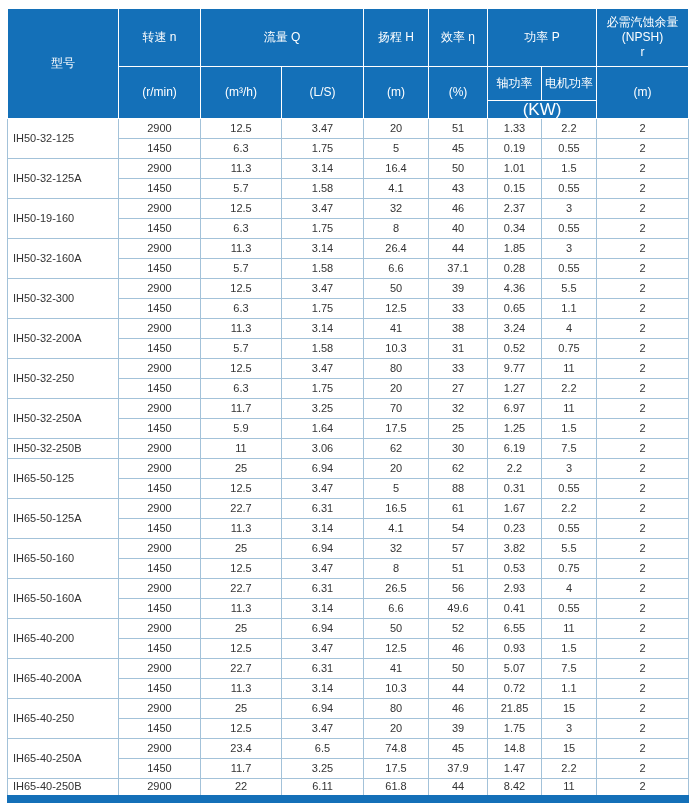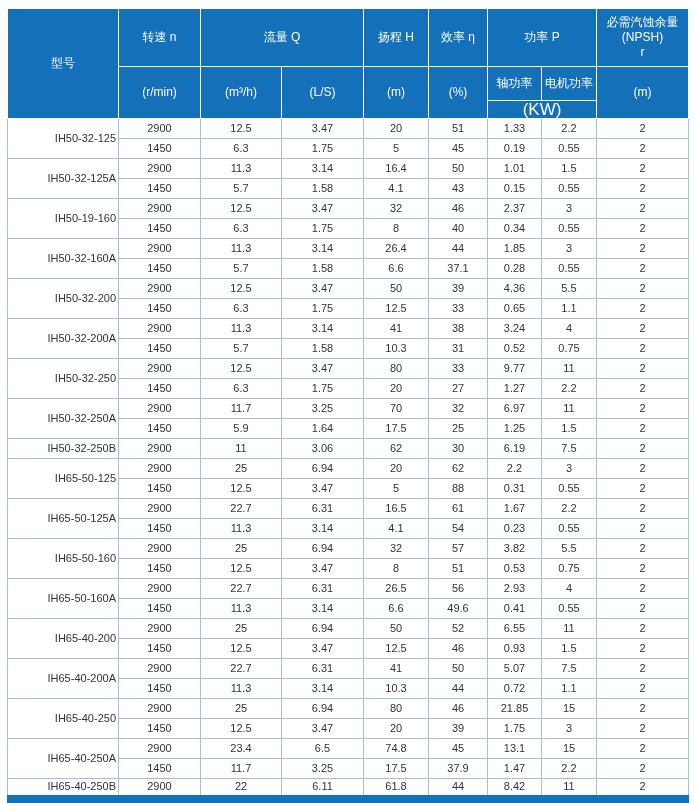--- a/index.html
+++ b/index.html
@@ -52,21 +52,21 @@
     font-size: 11px;
     text-align: center;
     vertical-align: middle;
     height: 20px;
     padding: 0 2px;
     line-height: 1;
     overflow: hidden;
     white-space: nowrap;
   }
   tbody td.model-cell {
-    text-align: right;
+    text-align: left;
     padding-left: 5px;
   }
 </style>
 </head>
 <body>
 
 <div class="page">
   <table class="spec-table">
     <colgroup>
       <col style="width:111px">
@@ -186,21 +186,21 @@
           <td>1450</td>
           <td>5.7</td>
           <td>1.58</td>
           <td>6.6</td>
           <td>37.1</td>
           <td>0.28</td>
           <td>0.55</td>
           <td>2</td>
         </tr>
         <tr>
-          <td rowspan="2" class="model-cell">IH50-32-200</td>
+          <td rowspan="2" class="model-cell">IH50-32-300</td>
           <td>2900</td>
           <td>12.5</td>
           <td>3.47</td>
           <td>50</td>
           <td>39</td>
           <td>4.36</td>
           <td>5.5</td>
           <td>2</td>
         </tr>
         <tr>
@@ -434,21 +434,21 @@
           <td>3</td>
           <td>2</td>
         </tr>
         <tr>
           <td rowspan="2" class="model-cell">IH65-40-250A</td>
           <td>2900</td>
           <td>23.4</td>
           <td>6.5</td>
           <td>74.8</td>
           <td>45</td>
-          <td>13.1</td>
+          <td>14.8</td>
           <td>15</td>
           <td>2</td>
         </tr>
         <tr>
           <td>1450</td>
           <td>11.7</td>
           <td>3.25</td>
           <td>17.5</td>
           <td>37.9</td>
           <td>1.47</td>

